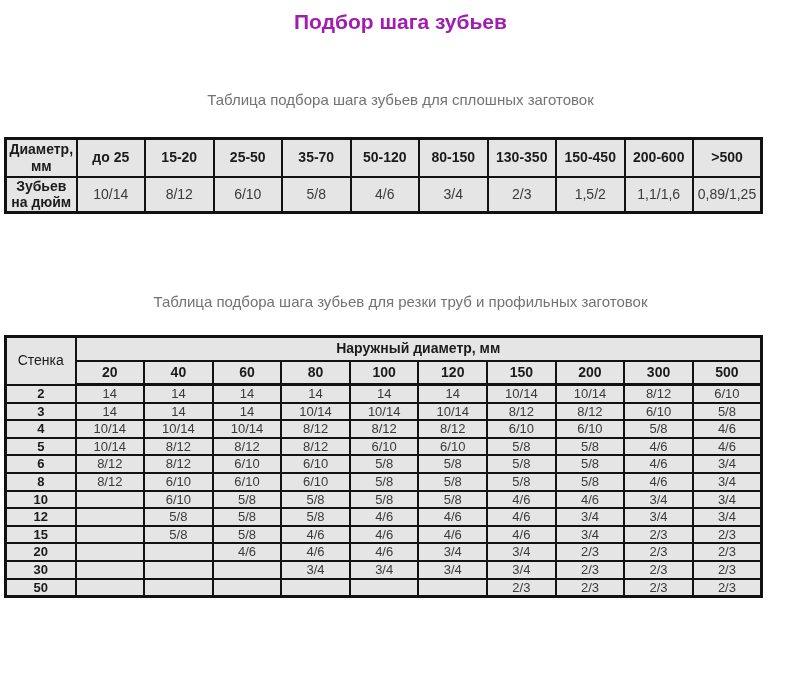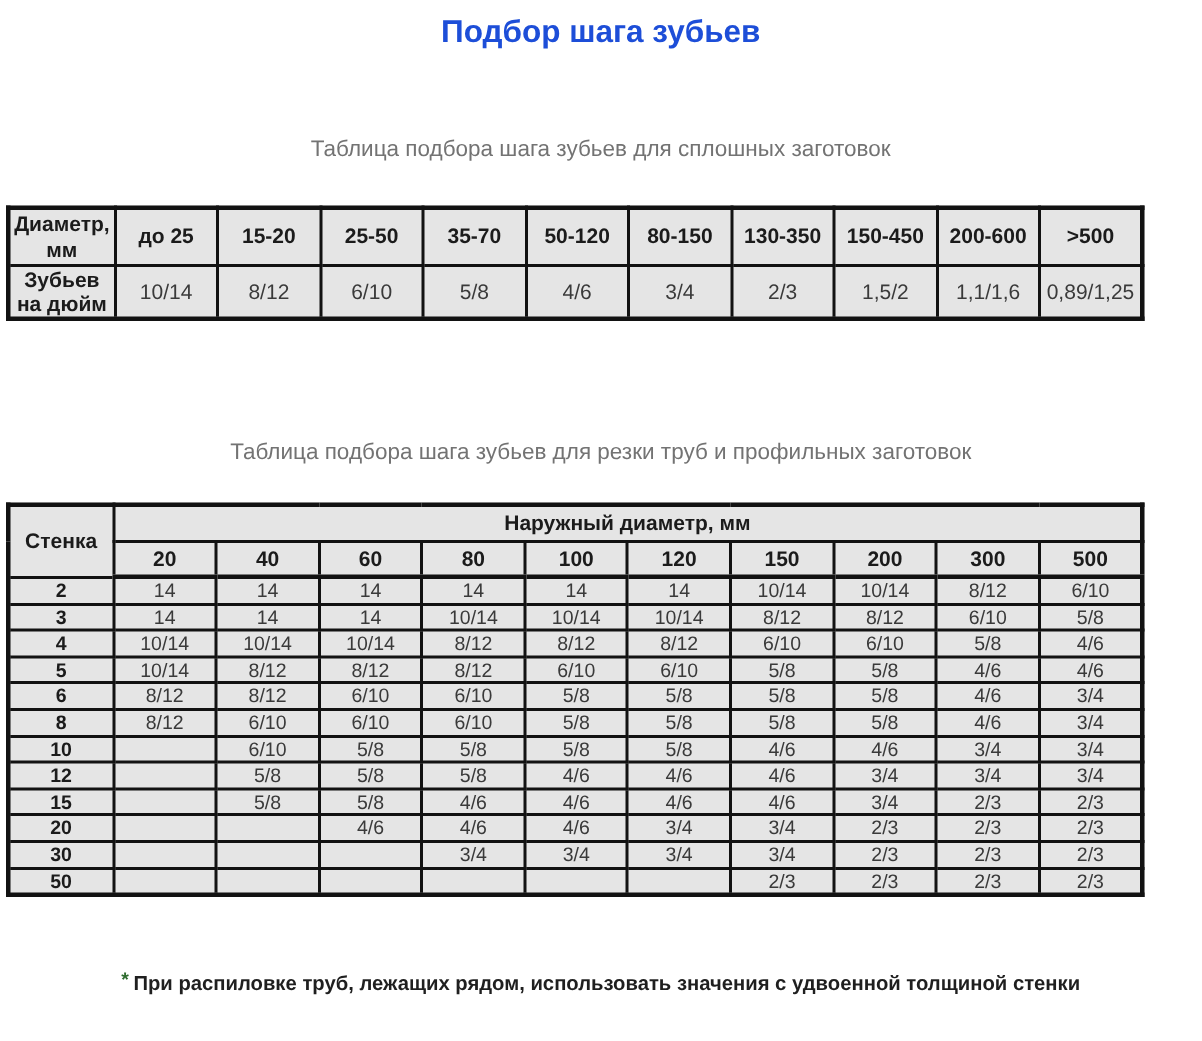--- a/index.html
+++ b/index.html
@@ -21,21 +21,21 @@
     width: 801px; height: 694px;
   }
   .page-title {
     position: absolute;
     top: 10px;
     left: 0;
     width: 100%;
     text-align: center;
     font-size: 21px;
     font-weight: 700;
-    color: #1d4ed8;
+    color: #a21caf;
     margin: 0;
   }
   .caption {
     position: absolute;
     left: 0;
     width: 100%;
     text-align: center;
     font-size: 15px;
     font-weight: 400;
     color: #737373;
@@ -83,21 +83,21 @@
     border: 3px solid #121212;
   }
   #table2 thead td {
     font-weight: 700;
     color: #1b1b1b;
     font-size: 14px;
   }
   #table2 thead tr { height: 24px; }
   #table2 thead tr.t2-cols { height: 24px; }
   #table2 thead tr.t2-cols td { border-bottom: 3px solid #121212; }
-  #table2 .corner { font-weight: 700; }
+  #table2 .corner { font-weight: 400; }
   #table2 tbody tr { height: 17px; }
   #table2 tbody td {
     font-size: 13px;
     color: #3a3a3a;
   }
   #table2 tbody td:first-child {
     font-weight: 700;
     color: #1b1b1b;
   }
 
@@ -343,17 +343,14 @@
           <td></td>
           <td></td>
           <td>2/3</td>
           <td>2/3</td>
           <td>2/3</td>
           <td>2/3</td>
         </tr>
       </tbody>
   </table>
 
-  <div class="footnote">
-    <span class="asterisk">*</span><span>При распиловке труб, лежащих рядом, использовать значения с удвоенной толщиной стенки</span>
-  </div>
 
 </div>
 
 </body></html>

